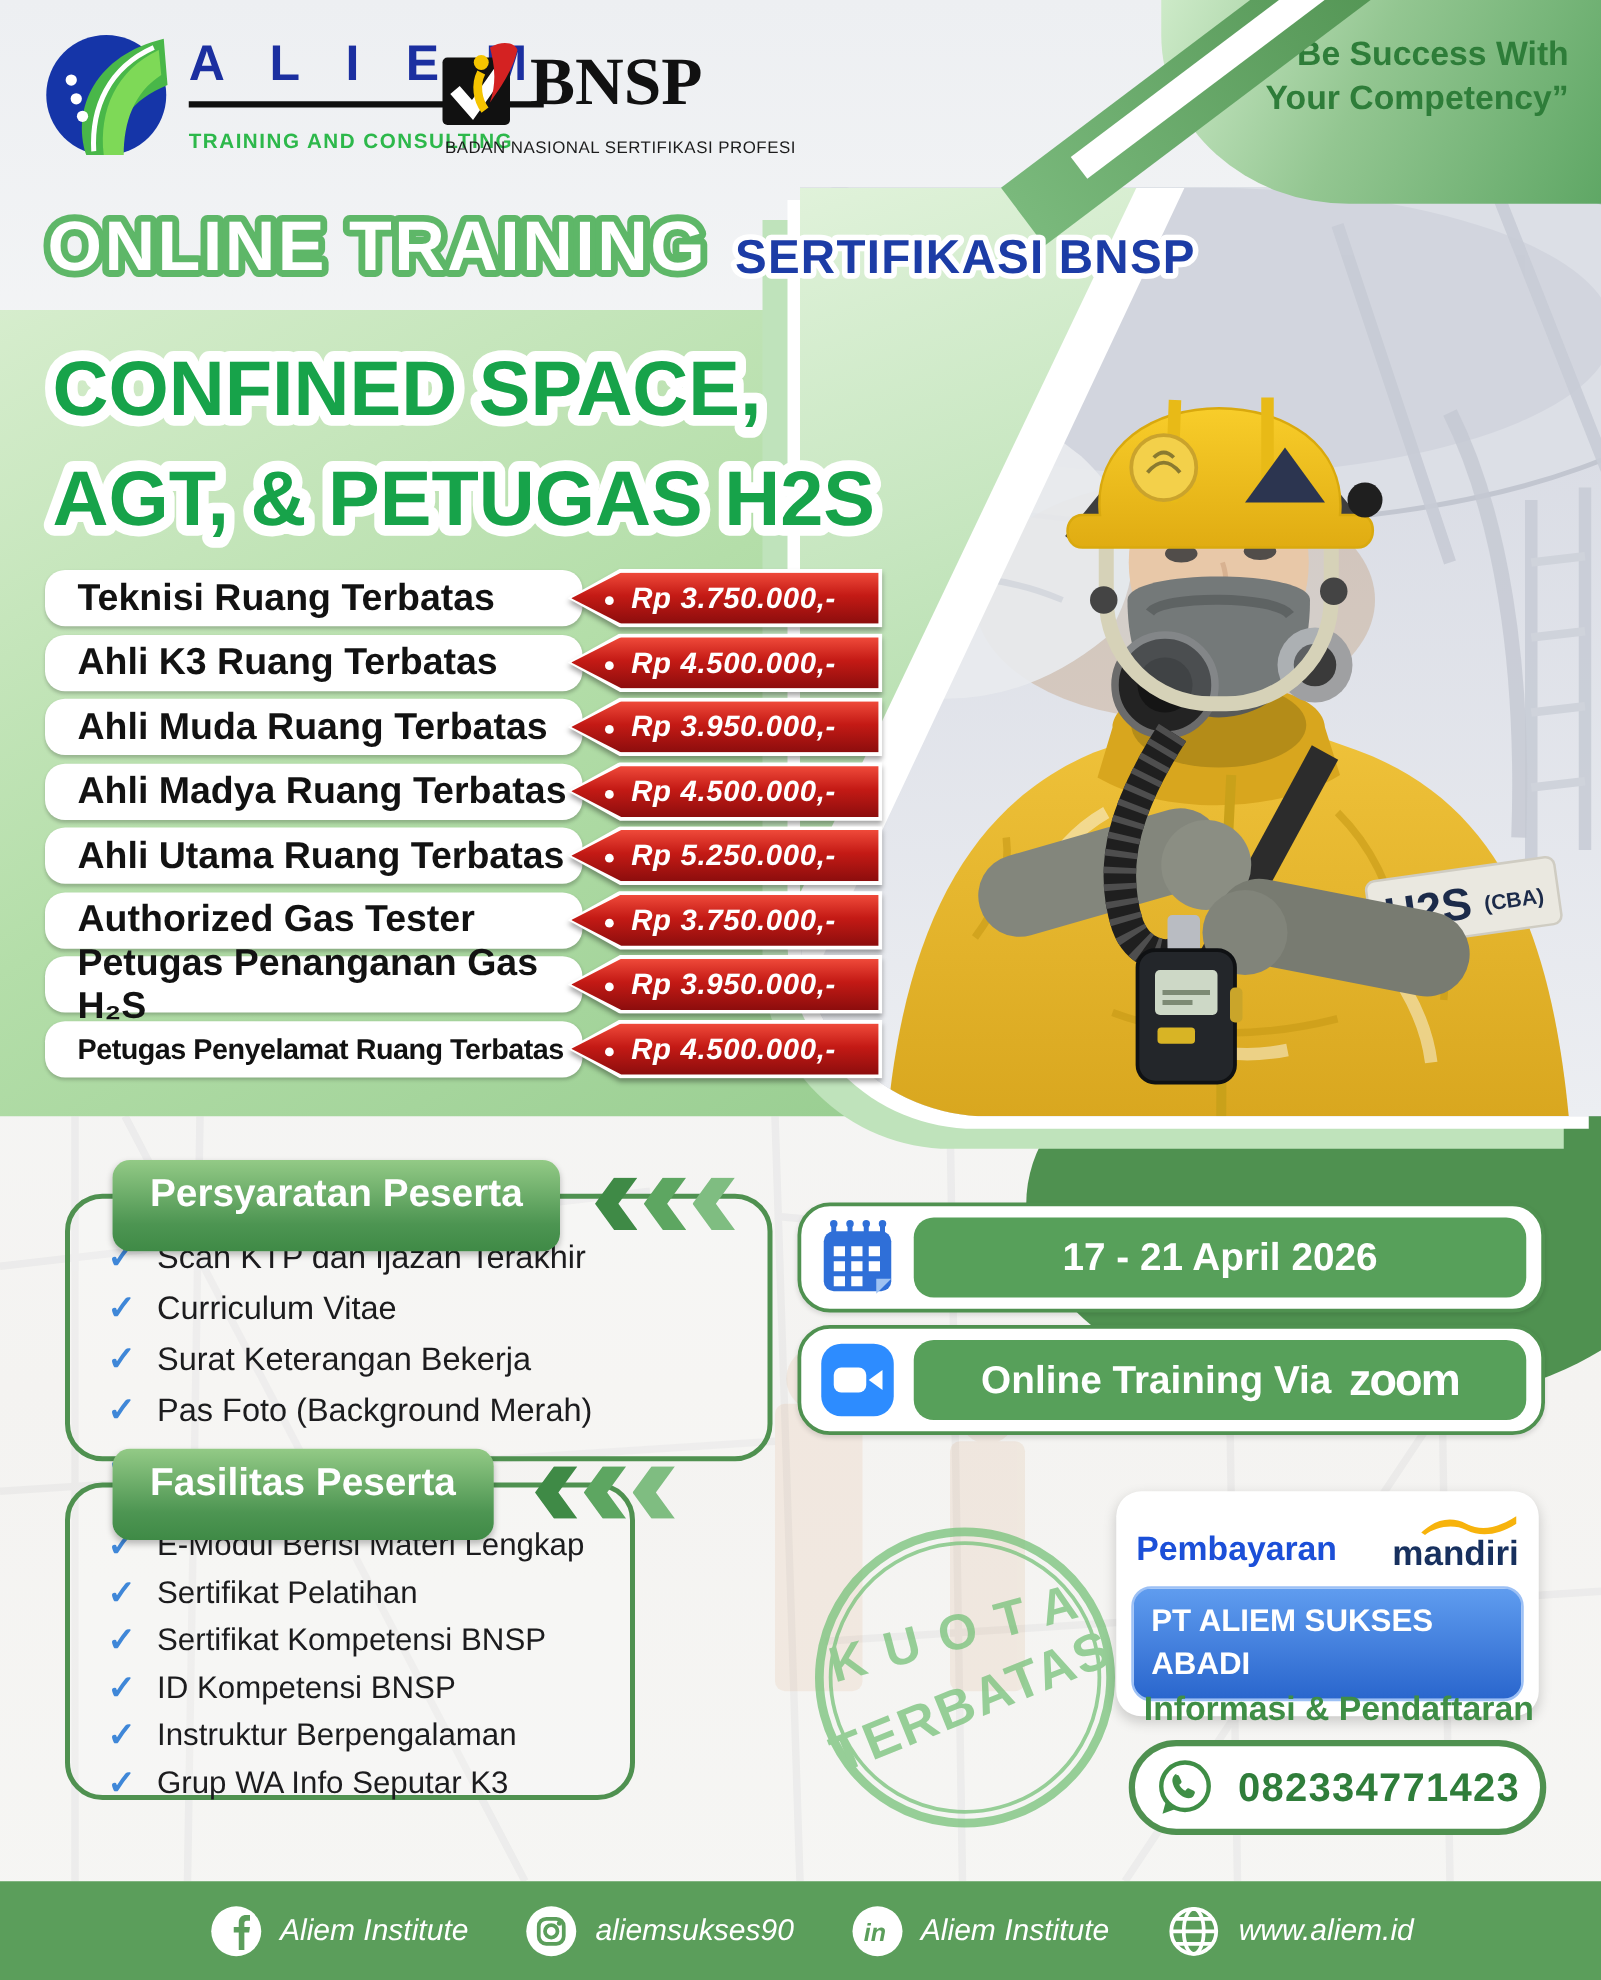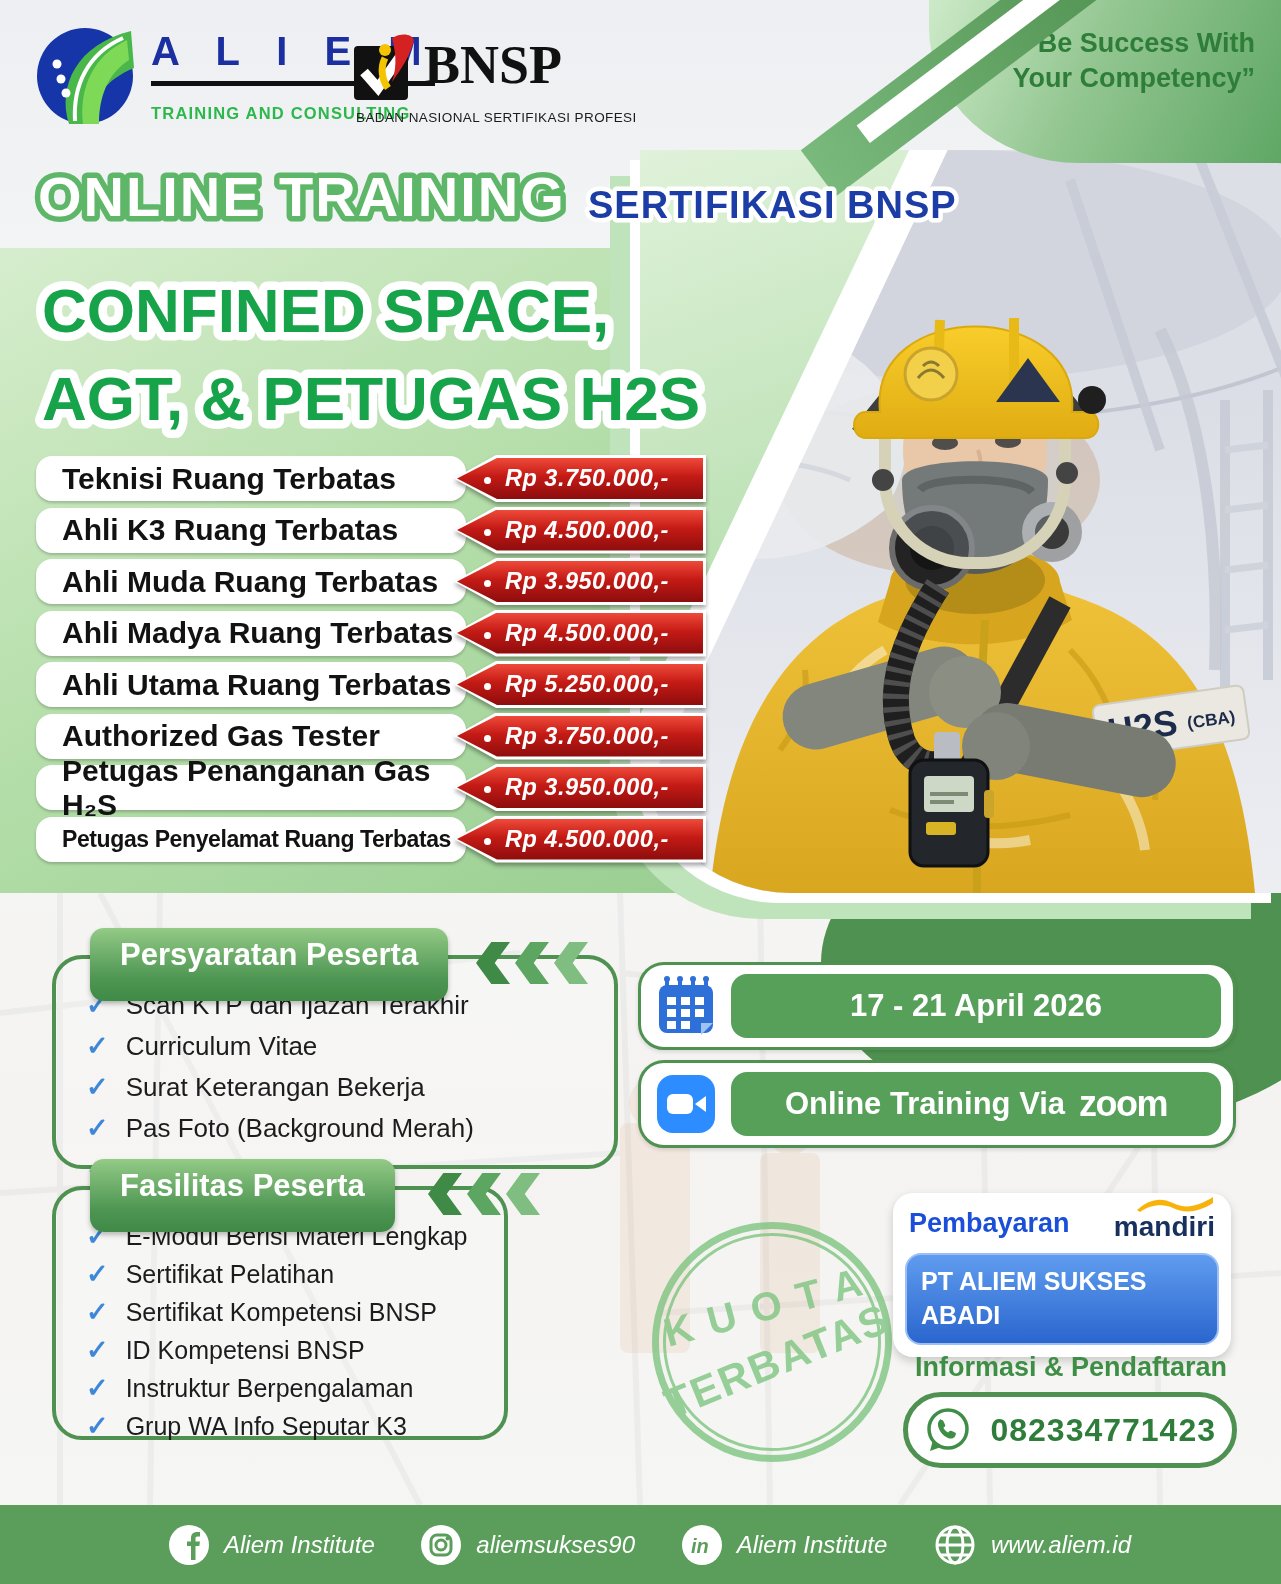--- a/index.html
+++ b/index.html
@@ -91,21 +91,21 @@
   .info-row{position:absolute;left:638px;width:598px;height:88px;background:#fff;
     border:3px solid #4f9150;border-radius:26px;display:flex;align-items:center;
     padding:0 12px 0 14px;gap:14px;z-index:10;box-sizing:border-box;box-shadow:0 2px 4px rgba(0,0,0,.12);}
   #row-date{top:962px;} #row-zoom{top:1060px;}
   .info-pill{flex:1;height:64px;background:#57a05a;border-radius:16px;display:flex;
     align-items:center;justify-content:center;color:#fff;font-size:31px;font-weight:bold;gap:14px;}
   .zoom-brand{font-size:36px;font-weight:800;letter-spacing:-1.5px;}
 
   
   .pay-card{left:893px;top:1193px;width:338px;background:#fff;border-radius:20px;z-index:10;
-    padding:6px 12px 12px;box-sizing:border-box;box-shadow:0 4px 10px rgba(0,0,0,.18);}
+    padding:22px 12px 12px;box-sizing:border-box;box-shadow:0 4px 10px rgba(0,0,0,.18);}
   .pay-top{display:flex;justify-content:space-between;align-items:center;padding:4px 4px 10px;}
   .pay-label{color:#1b4fd8;font-size:27px;font-weight:bold;}
   .mandiri{position:relative;padding-top:8px;}
   .mandiri-text{color:#17305e;font-size:28px;font-weight:bold;}
   .mandiri-wave{position:absolute;top:-8px;right:0;}
   .pay-box{background:linear-gradient(180deg,#5f9cef 0%,#2a66cd 100%);border:2px solid #9cc0f5;
     border-radius:16px;padding:10px 14px;color:#fff;font-weight:bold;font-size:25px;line-height:1.35;}
 
   
   .stamp{left:652px;top:1222px;width:240px;height:240px;transform:rotate(-15deg);z-index:9;opacity:.78;}

